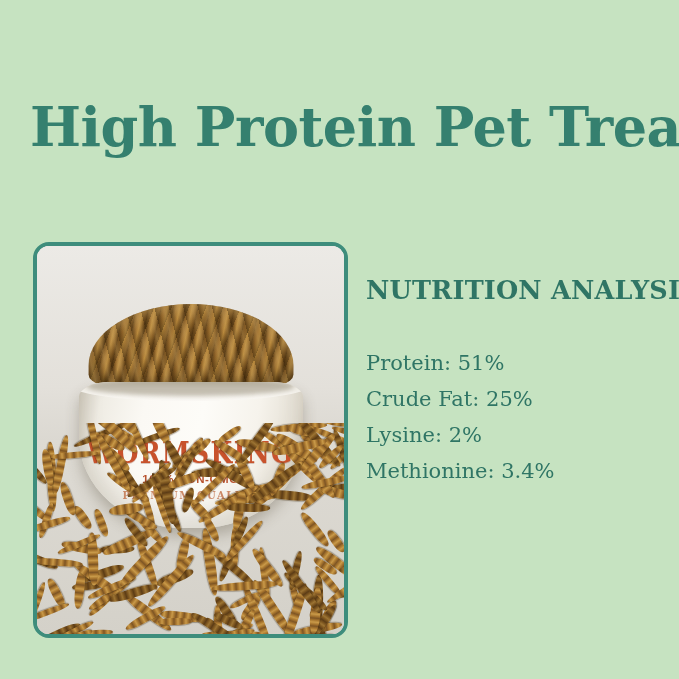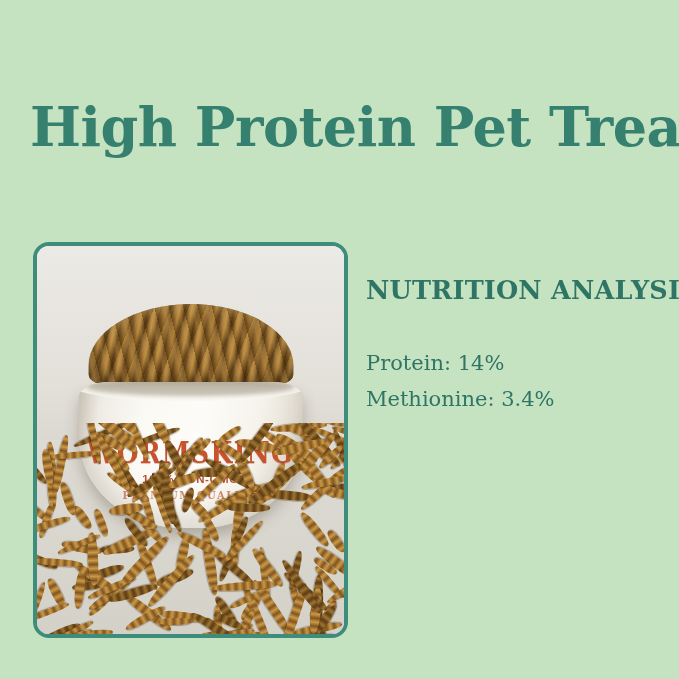--- a/index.html
+++ b/index.html
@@ -406,18 +406,20 @@
           <span class="worm" style="width: 50.4px; height: 7.2px; left: 0.5%; top: 63.1%; transform: rotate(4.2deg);"></span>
           <span class="worm lt" style="width: 62.5px; height: 9.9px; left: 16.3%; top: 1%; transform: rotate(44.5deg);"></span>
         </div>
 
     </div>
   </div>
 
   <div id="nutrition-panel">
     <div id="nutrition-heading">NUTRITION ANALYSIS</div>
     <ul id="nutrition-list">
-        <li>Protein: 14%</li>
+        <li>Protein: 51%</li>
+        <li>Crude Fat: 25%</li>
+        <li>Lysine: 2%</li>
         <li>Methionine: 3.4%</li>
       </ul>
   </div>
 
 </div>
 
 </body></html>

